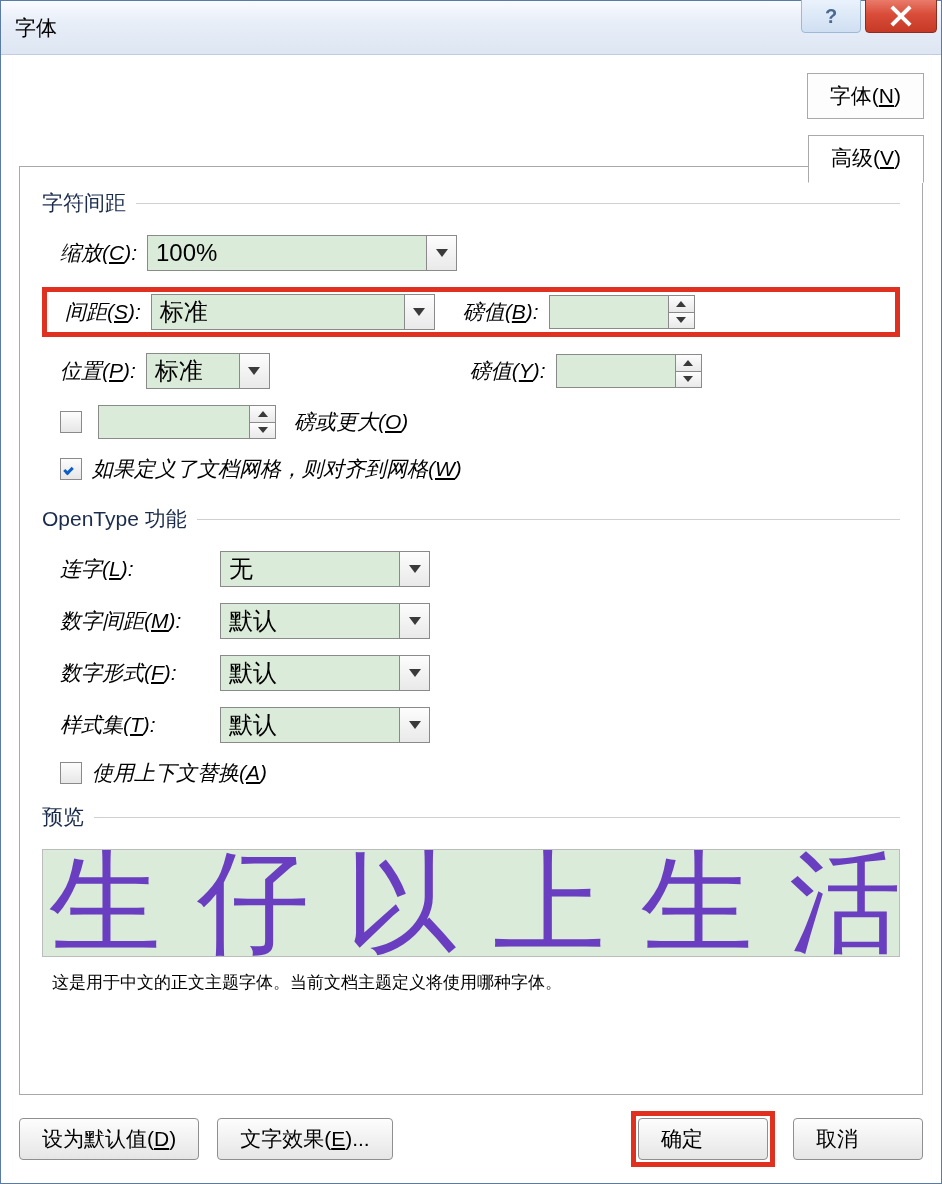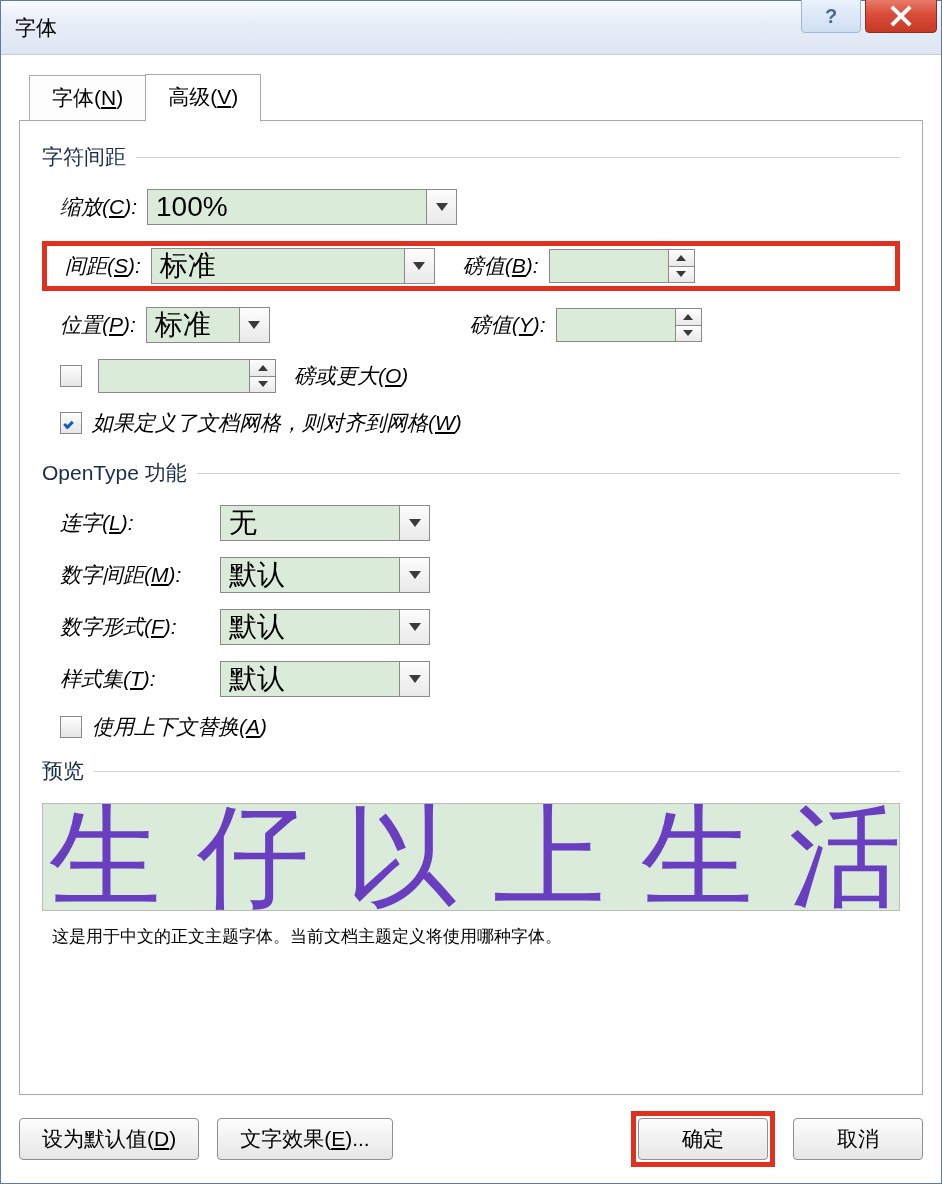--- a/index.html
+++ b/index.html
@@ -47,37 +47,37 @@
   
   .body {
     flex:1; padding: 18px 18px 0 18px;
     display:flex; flex-direction:column;
     background:#fff;
   }
   
   .tabstrip {
     display:flex; align-items:flex-end;
     margin-left: 10px;
-    position:relative; z-index:2;
+    position:relative; z-index:2;flex-direction:column;
   }
   .tab {
     padding: 8px 22px;
     border:1px solid #a9a9a9;
     background:#fff;
     font-size:21px;
     color:#000;
     margin-right:-1px;
   }
   .tab.inactive {
     background:#fdfdfd;
     border-bottom:1px solid #a9a9a9;
   }
   .tab.active {
     border-bottom:1px solid #fff;
-    position:relative; top:1px;
+    position:relative; top:16px;
     padding-bottom:10px;
   }
   .tabpage {
     border:1px solid #a9a9a9;
     padding: 22px 22px 18px 22px;
     margin-top:-1px;
     flex:1;
     overflow:hidden;
   }
   
@@ -97,21 +97,21 @@
   .u { text-decoration: underline; }
   
   .combo {
     display:flex; height:36px;
     border:1px solid #8a8a8a;
   }
   .combo .val {
     background:#dbebd9;
     padding:0 8px;
     display:flex; align-items:center;
-    font-size:28px;
+    font-size:24px;
   }
   .combo .arrow {
     width:30px;
     border-left:1px solid #8a8a8a;
     background:linear-gradient(to bottom,#fdfdfd,#e9e9e9);
     display:flex; align-items:center; justify-content:center;
   }
   .combo .arrow::after { content:""; width:0;height:0;border-left:6px solid transparent;border-right:6px solid transparent;border-top:8px solid #3a3a3a;}
   .spinner {
     display:flex; height:34px; border:1px solid #8a8a8a;
@@ -162,21 +162,21 @@
     gap:18px;
     background:#fff;
   }
   .btn {
     height:42px;
     padding:0 22px;
     border:1px solid #8f8f8f;
     border-radius:4px;
     background:linear-gradient(to bottom,#fdfdfd,#e6e6e6);
     font-size:21px;
-    display:flex;align-items:center;justify-content:center;
+    display:flex;align-items:center;justify-content:space-between;
     min-width:150px;
   }
   .spacer { flex:1; }
   .ok-wrap { border:5px solid #e03020; padding:2px; }
 </style>
 </head>
 <body>
 
 <div class="window">
 

